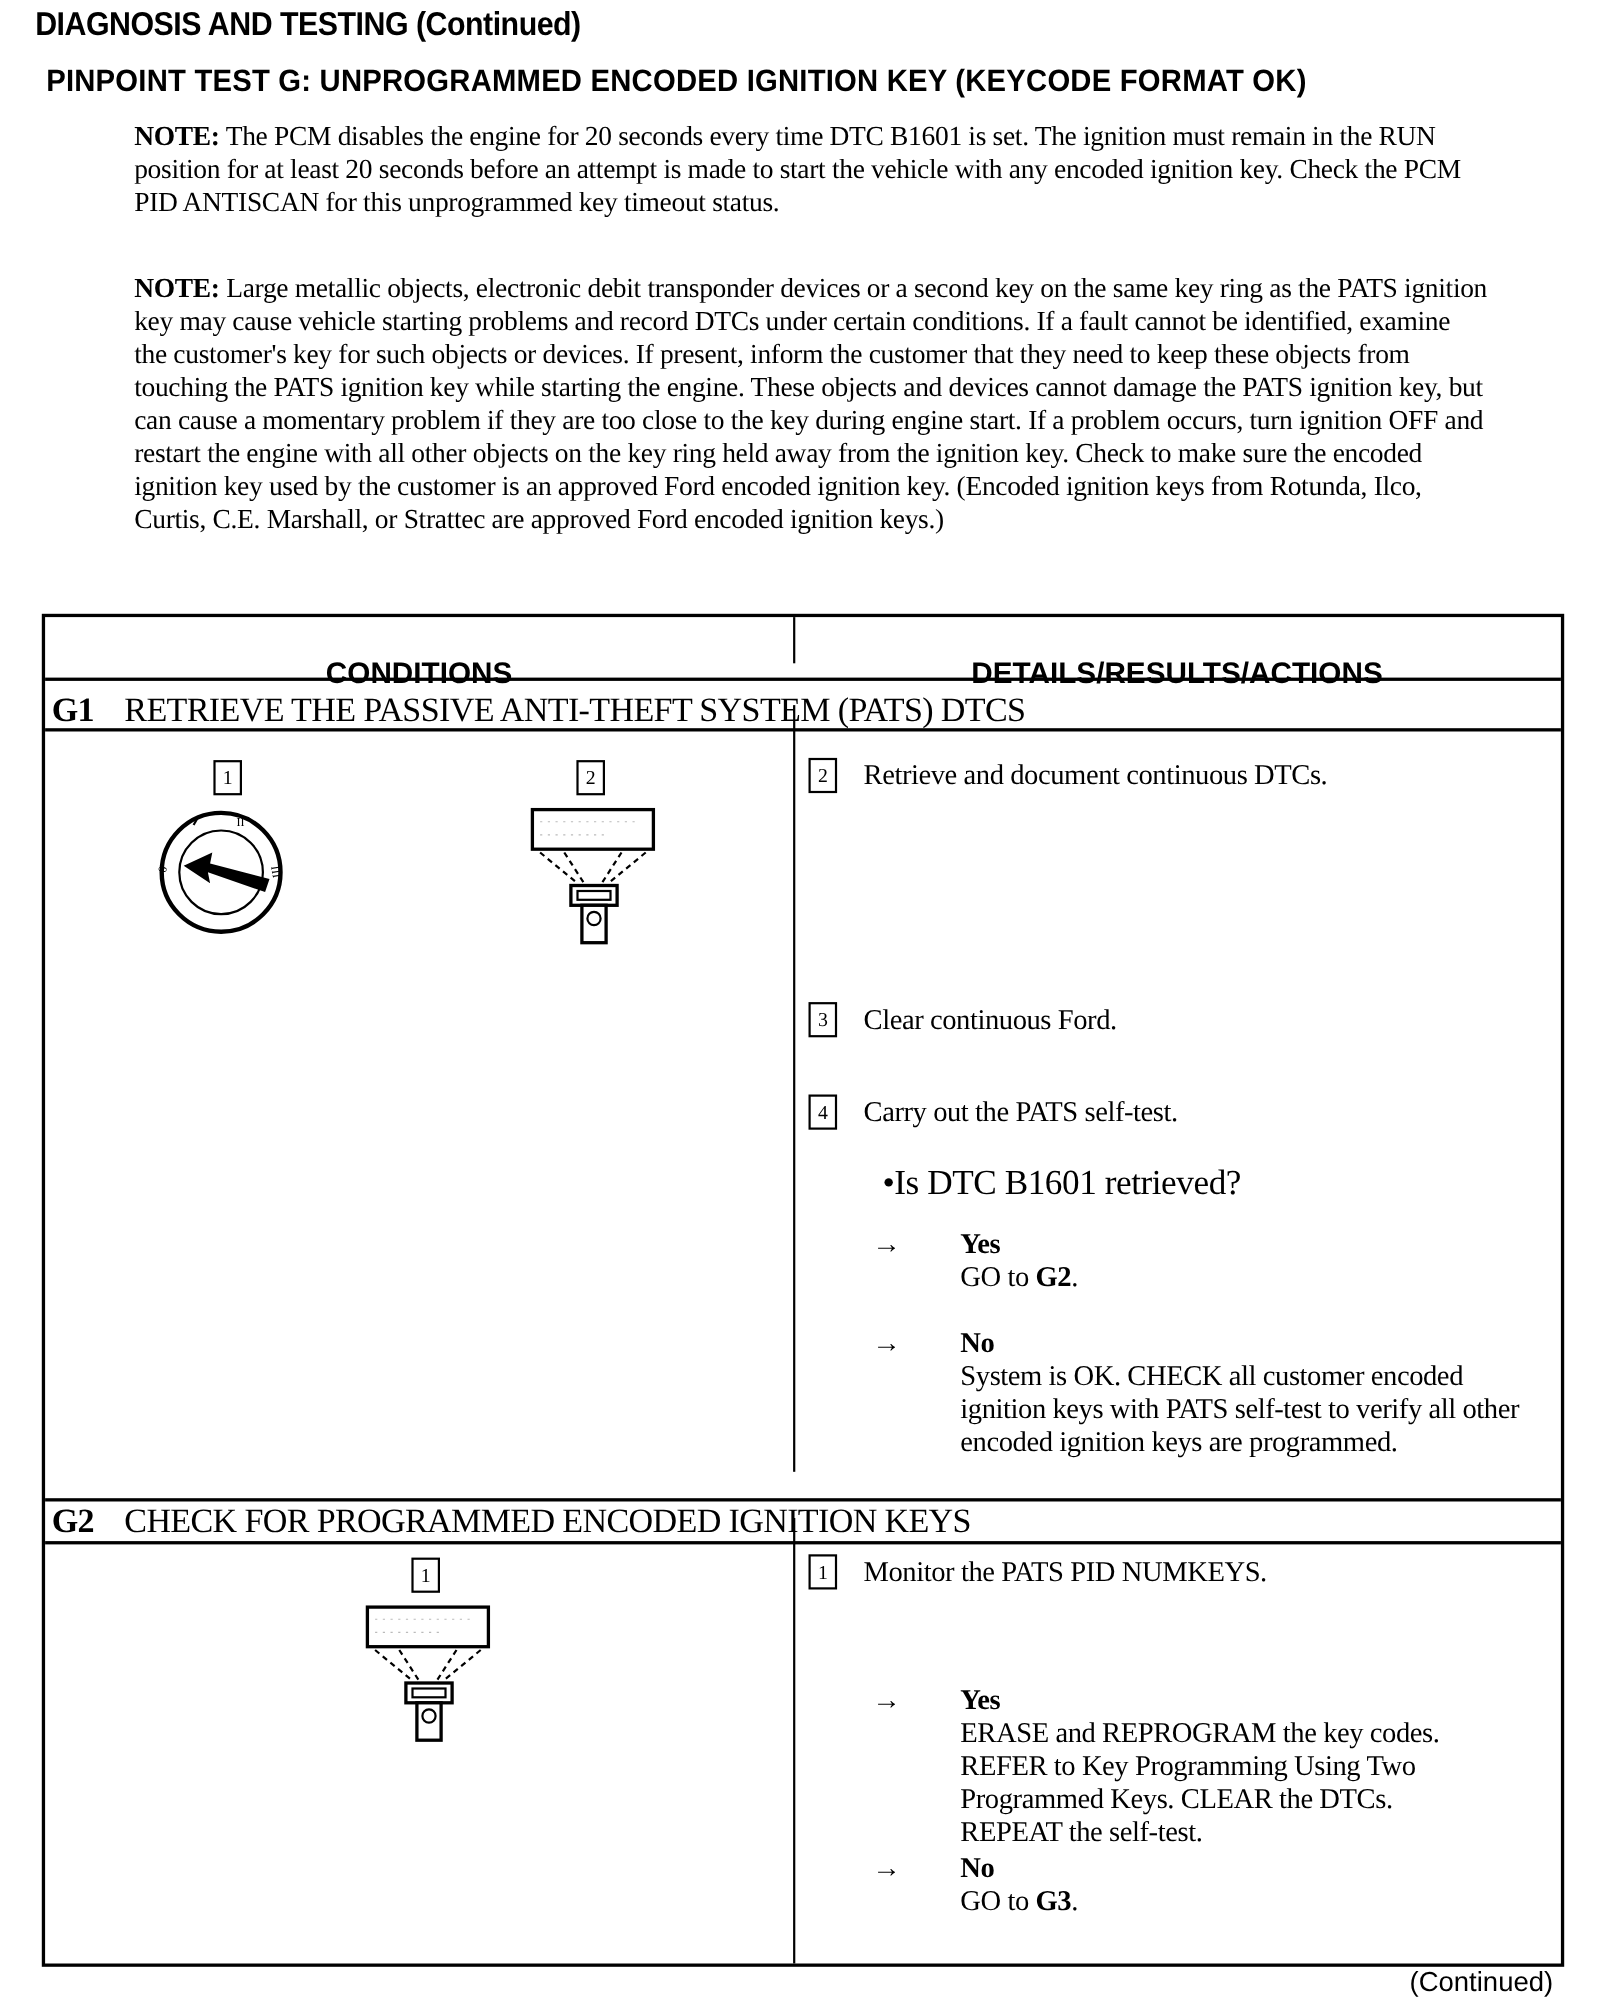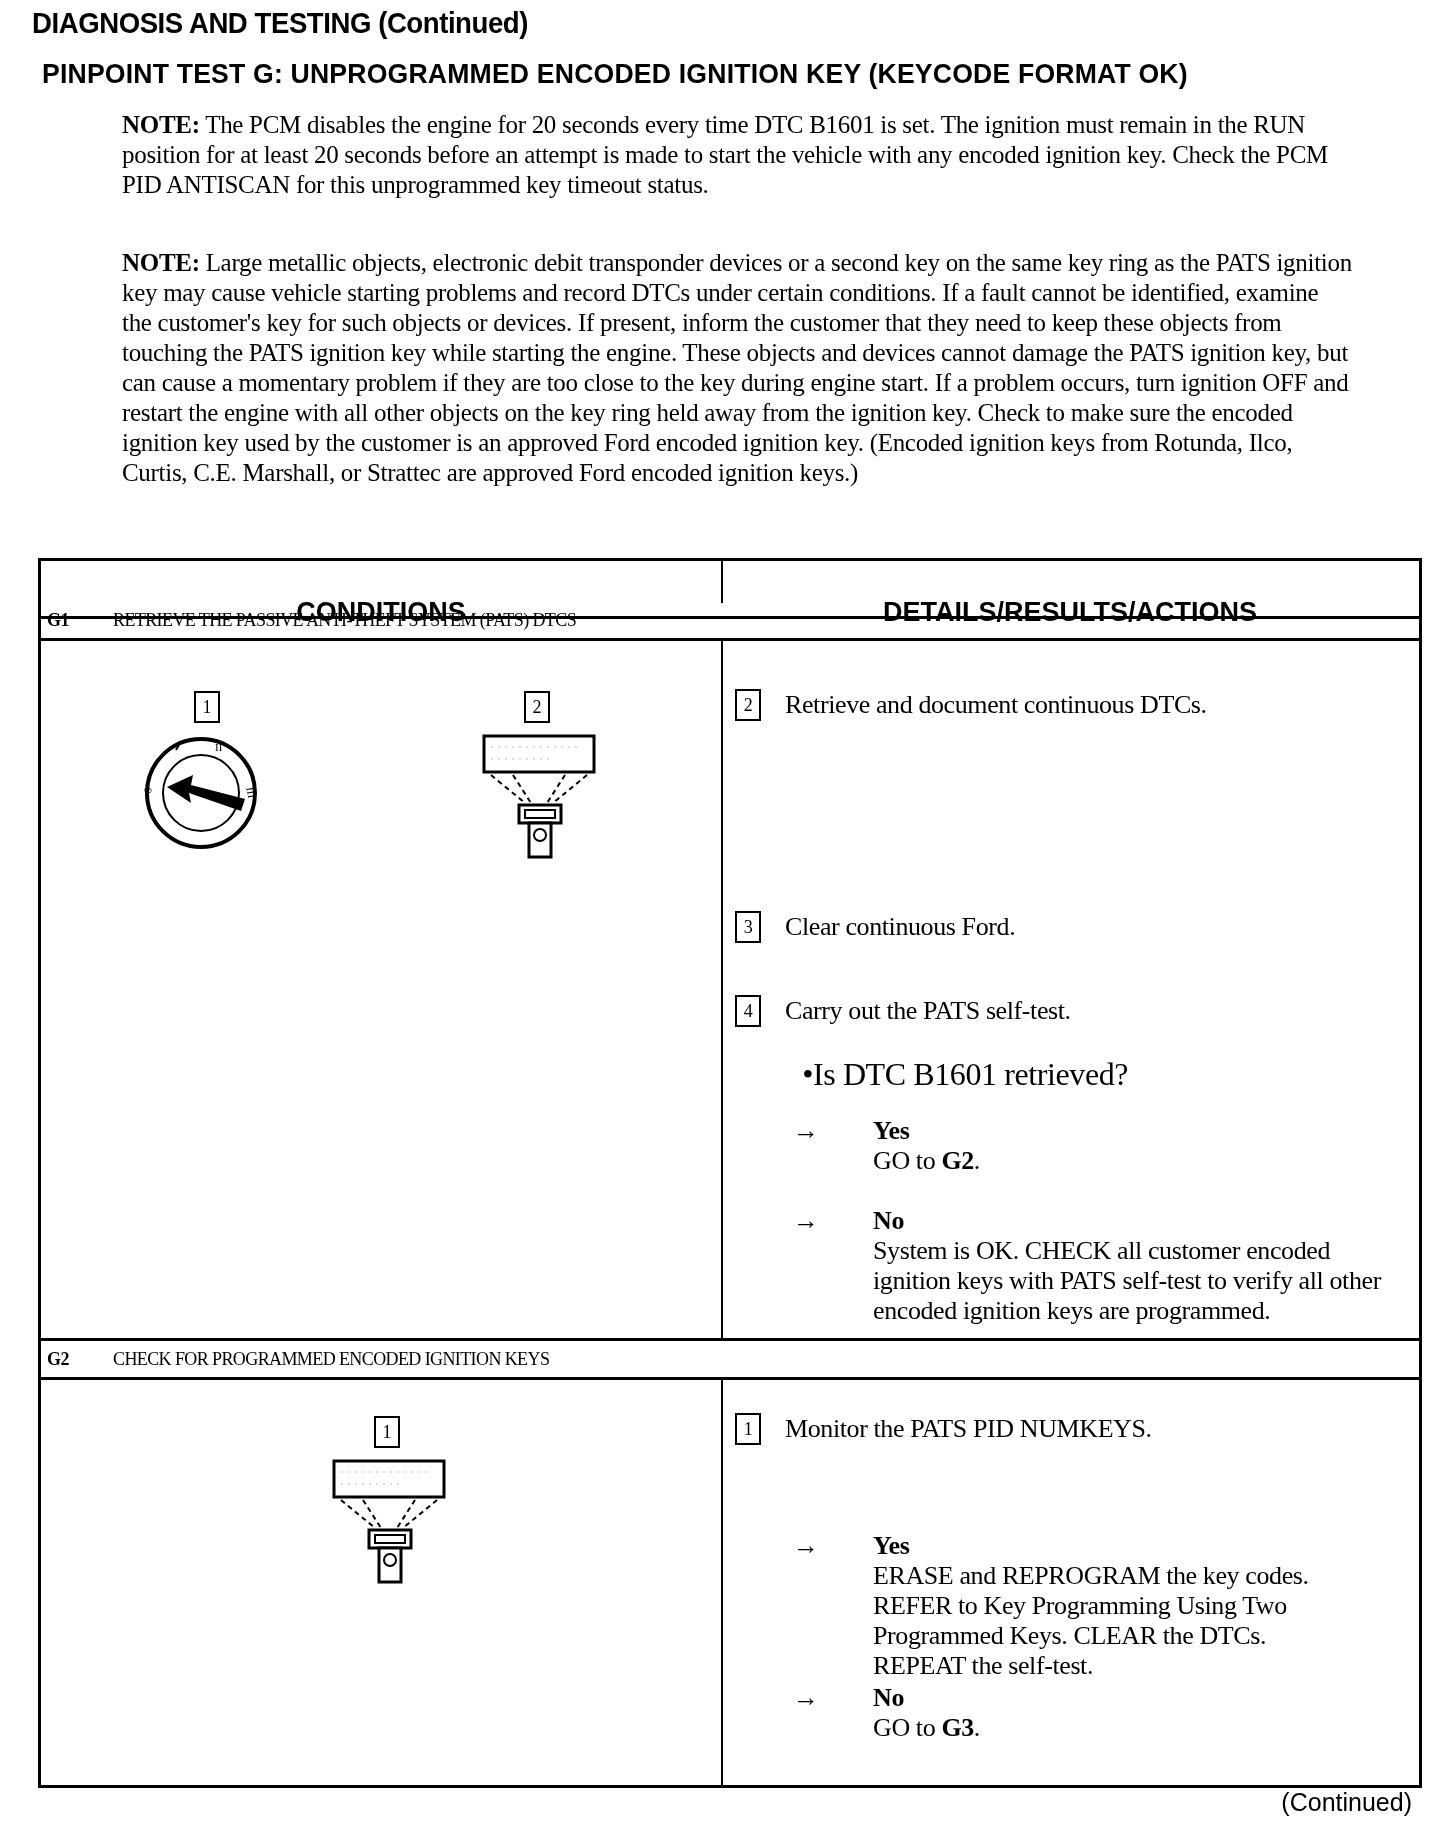--- a/index.html
+++ b/index.html
@@ -16,21 +16,21 @@
   .note2 { top: 248px; }
 
   .table { position: absolute; left: 38px; top: 558px; width: 1384px; height: 1230px; border: 3px solid #000; box-sizing: border-box; }
   .hrow { position: absolute; left: 0; right: 0; border-bottom: 3px solid #000; box-sizing: border-box; }
   .hdr { top: 0; height: 26px; margin-top: 32px; }
   .hdr .cell { position: absolute; top: 0; height: 39px; display: flex; align-items: center; justify-content: center; font-size: 27px; font-weight: bold; }
   .hdr .c1 { left: 0; width: 680px; }
   .hdr .c2 { left: 680px; right: 0; }
   .colline { position: absolute; width: 2px; background: #000; left: 680px; }
 
-  .step-hdr { height: 38px; display: flex; align-items: center; font-size: 18px; letter-spacing: -0.6px; }
+  .step-hdr { height: 38px; display: flex; align-items: center; font-size: 31px; letter-spacing: -0.6px; margin-top: 24px; }
   .step-id { font-weight: bold; width: 66px; padding-left: 6px; }
   .g1hdr { top: 42px; }
   .g2hdr { top: 777px; border-top: 3px solid #000; height: 42px; }
 
   .numbox { display: inline-block; width: 22px; height: 28px; border: 2px solid #000; text-align: center; font-size: 18px; line-height: 28px; box-sizing: content-box; font-family: "Liberation Serif", serif; }
   .step { position: absolute; left: 694px; display: flex; align-items: center; font-size: 26px; letter-spacing: -0.4px; }
   .step .numbox { margin-right: 24px; }
   .bullet { position: absolute; left: 732px; font-size: 32px; letter-spacing: -0.4px; text-align: right; }
   .bullet .dot { display: inline-block; width: 40px; }
   .result { position: absolute; left: 752px; font-size: 26px; line-height: 30px; letter-spacing: -0.4px; }

